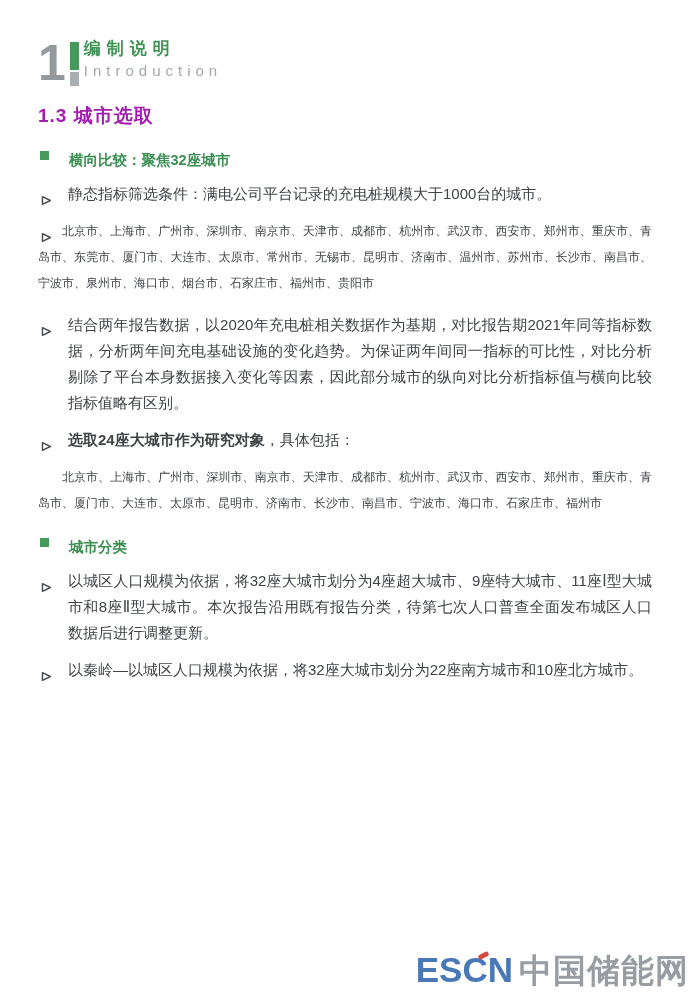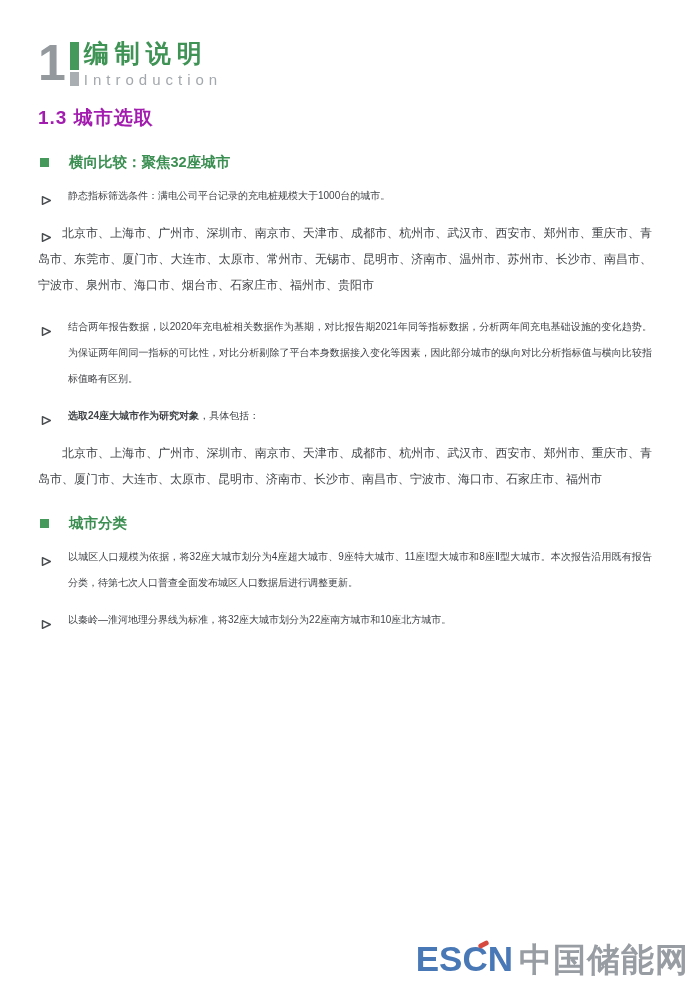--- a/index.html
+++ b/index.html
@@ -19,63 +19,63 @@
   .chapter-head{display:flex;align-items:flex-start;}
   .chapter-num{
     font-size:50px;line-height:0.92;font-weight:700;
     color:#94999e;letter-spacing:-2px;
   }
   .head-bar{display:flex;flex-direction:column;margin:2px 5px 0 6px;}
   .head-bar .bar-green{width:9px;height:28px;background:#459a5b;}
   .head-bar .bar-gray{width:9px;height:14px;background:#a9aeb3;margin-top:2px;}
   .chapter-titles{display:flex;flex-direction:column;}
   .chapter-title-cn{
-    font-size:25px;font-weight:700;color:#3f9355;letter-spacing:6px;line-height:1.1;
+    font-size:17px;font-weight:700;color:#3f9355;letter-spacing:6px;line-height:1.1;
   }
   .chapter-title-en{
     font-size:15px;color:#a3a8ad;letter-spacing:5px;margin-top:3px;
   }
 
   
   .section-title{
     margin:17px 0 0 0;
     font-size:19px;font-weight:700;color:#a21caf;letter-spacing:1px;
   }
 
   
   .block-heading{
-    display:flex;align-items:center;
+    display:flex;
     margin:22px 0 4px 2px;
     font-size:14.5px;font-weight:700;color:#3c8f52;
   }
   .sq{width:9px;height:9px;background:#459a5b;display:inline-block;margin-right:20px;flex:0 0 auto;}
 
   
   .bullet{
     position:relative;
     margin:11px 0 11px 2px;
     padding-left:28px;
-    font-size:10px;line-height:26px;
+    font-size:15px;line-height:26px;
     text-align:justify;
   }
   .bullet .marker{
     position:absolute;left:1px;top:7px;width:11px;height:11px;
   }
   .bullet .lead{font-weight:700;}
 
   
   .city-list{
     margin:8px 0 16px 0;
     font-size:12px;line-height:26px;
     text-align:justify;text-indent:2em;
   }
 
   
   .footer-logo{
-    position:absolute;right:3px;bottom:24px;
+    position:absolute;right:3px;bottom:13px;
     display:flex;align-items:baseline;line-height:1;
     user-select:none;
   }
   .logo-escn{
     font-size:35px;font-weight:700;color:#4878b6;letter-spacing:0px;
   }
   .logo-c{position:relative;display:inline-block;}
   .logo-c .c-accent{
     position:absolute;top:1px;right:-1px;
     width:11px;height:5px;border-radius:3px;
@@ -146,21 +146,21 @@
 
   <p class="bullet">
     <span class="marker"><svg width="11" height="11" viewBox="0 0 12 12">
           <path d="M1.6 1.8 L10.2 6 L1.6 10.2 Z" fill="#ffffff" stroke="#4a4d50" stroke-width="1.6" stroke-linejoin="round"></path>
         </svg></span><span class="lead"></span><span>以城区人口规模为依据，将32座大城市划分为4座超大城市、9座特大城市、11座Ⅰ型大城市和8座Ⅱ型大城市。本次报告沿用既有报告分类，待第七次人口普查全面发布城区人口数据后进行调整更新。</span>
   </p>
 
   <p class="bullet">
     <span class="marker"><svg width="11" height="11" viewBox="0 0 12 12">
           <path d="M1.6 1.8 L10.2 6 L1.6 10.2 Z" fill="#ffffff" stroke="#4a4d50" stroke-width="1.6" stroke-linejoin="round"></path>
-        </svg></span><span class="lead"></span><span>以秦岭—淮河地理分界线为标准，将32座大城市划分为22座南方城市和10座北方城市。</span>
+        </svg></span><span class="lead"></span><span>以秦岭—以城区人口规模为依据，将32座大城市划分为22座南方城市和10座北方城市。</span>
   </p>
 
   <div class="footer-logo">
     <span class="logo-escn"><span>ES</span><span class="logo-c"><span>C</span><span class="c-accent"></span></span><span>N</span></span>
     <span class="logo-cn">中国储能网</span>
   </div>
 
 </div>
 
 </body></html>

